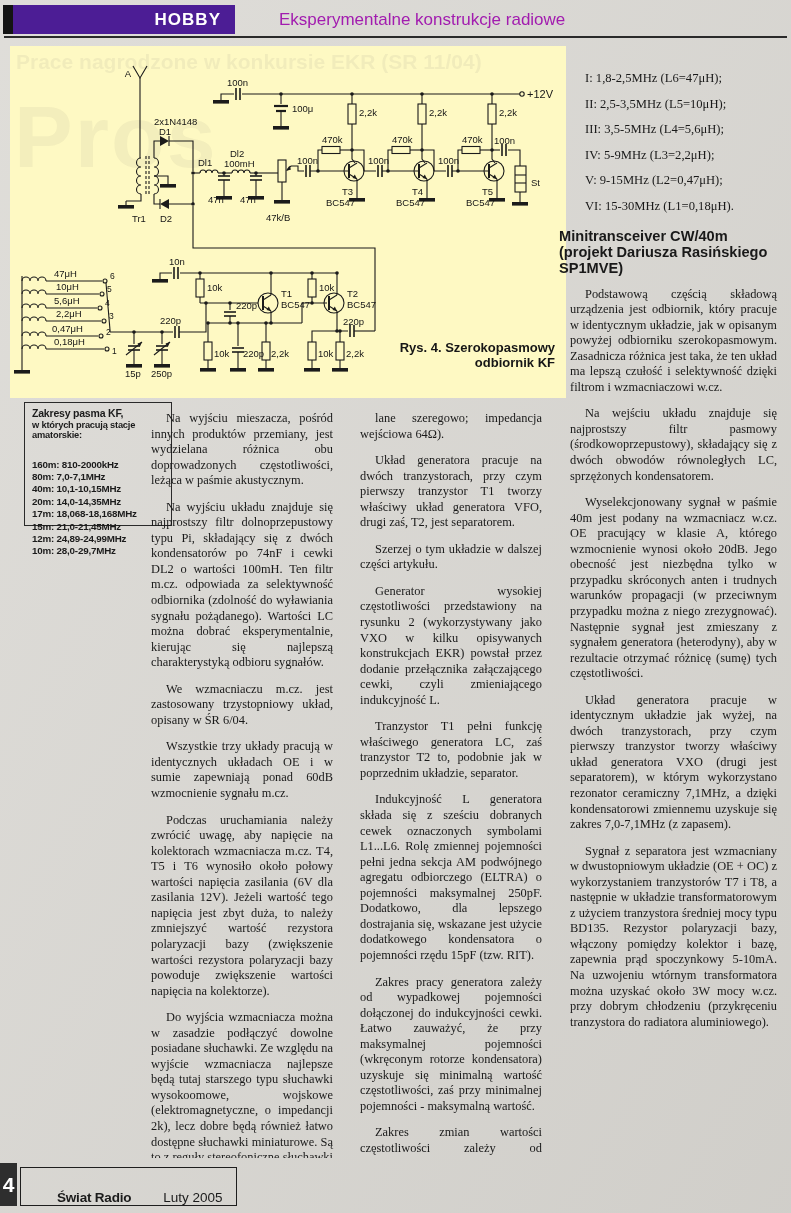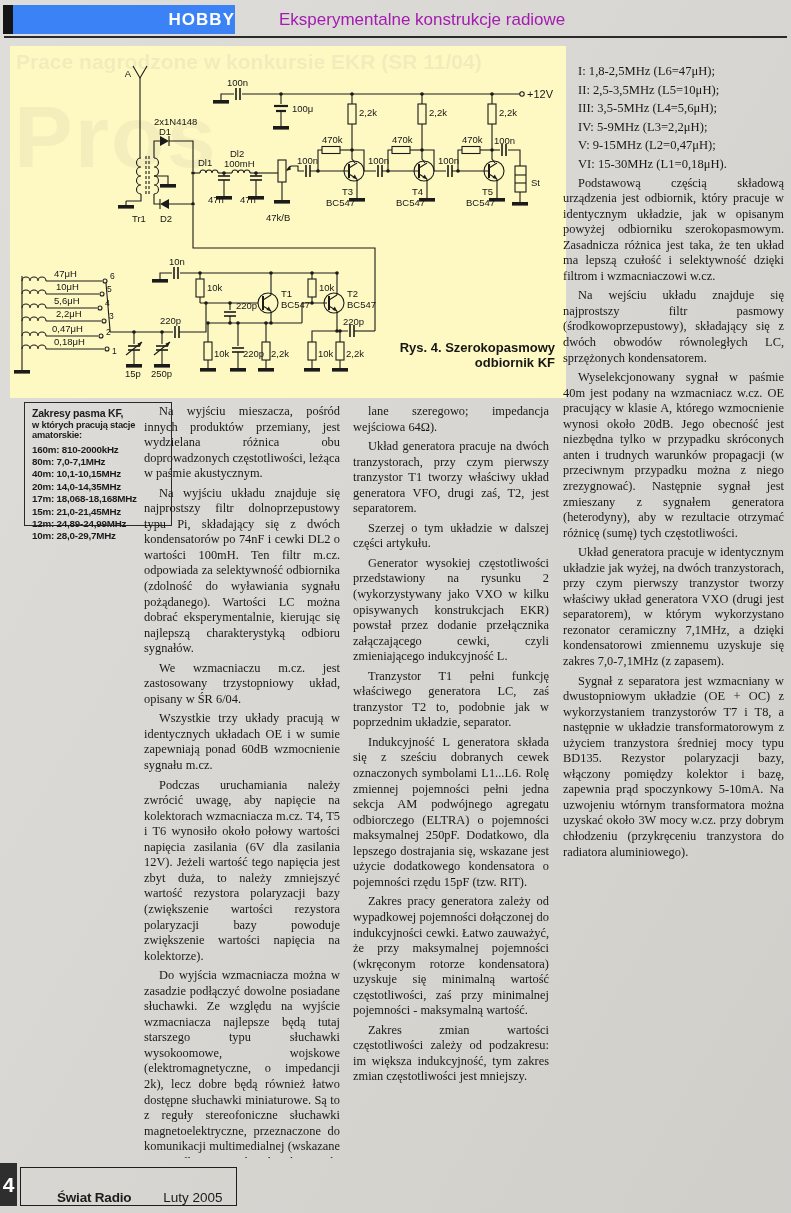--- a/index.html
+++ b/index.html
@@ -1,40 +1,40 @@
 <!DOCTYPE html>
 <html><head>
 <meta charset="utf-8">
 <style>
   html,body{margin:0;padding:0;}
   body{width:791px;height:1213px;position:relative;background:#d9d7d2;overflow:hidden;
        font-family:"Liberation Sans",sans-serif;color:#1b1b1b;}
   .paper-tint{position:absolute;inset:0;background:linear-gradient(120deg,rgba(255,255,255,.16),rgba(0,0,0,.04));pointer-events:none;}
   
   .hdr-black{position:absolute;left:3px;top:5px;width:10px;height:29px;background:#141414;}
-  .hdr-bar{position:absolute;left:13px;top:5px;width:222px;height:29px;background:#3b82f6;
+  .hdr-bar{position:absolute;left:13px;top:5px;width:222px;height:29px;background:#4c1d95;
            color:#fff;font-weight:bold;font-size:17px;letter-spacing:1px;line-height:29px;
-           text-align:right;box-sizing:border-box;}
+           text-align:right;padding-right:14px;box-sizing:border-box;}
   .hdr-title{position:absolute;left:248px;top:5px;height:29px;line-height:29px;font-size:17px;color:#a21caf;margin-left:31px;}
   .hdr-rule{position:absolute;left:4px;top:36px;width:783px;height:2px;background:#2a2a2a;}
   
   .schematic{position:absolute;left:10px;top:46px;width:556px;height:352px;background:#fef9c3;}
   .ghost1{position:absolute;left:6px;top:4px;font-size:21px;font-weight:bold;color:rgba(40,40,60,.06);white-space:nowrap;}
   .ghost2{position:absolute;left:4px;top:40px;font-size:88px;font-weight:bold;color:rgba(40,40,60,.05);letter-spacing:2px;}
   .sch-svg{position:absolute;left:0;top:0;}
   
   .band-box{position:absolute;left:24px;top:402px;width:148px;height:124px;border:1.6px solid #2a2a2a;
             box-sizing:border-box;padding:5px 4px 20px 7px;font-weight:bold;letter-spacing:-.2px;}
   .band-title{font-size:10.5px;line-height:11.5px;}
-  .band-sub{font-size:9.3px;line-height:10.5px;margin-bottom:3px;}
+  .band-sub{font-size:9.3px;line-height:10.5px;margin-bottom:18px;}
   .band-item{font-size:9.8px;line-height:12.4px;white-space:nowrap;}
   
   .bodycol{position:absolute;font-family:"Liberation Serif",serif;font-size:12.4px;line-height:15.55px;
            text-align:justify;color:#191919;overflow:hidden;}
-  .bodycol p{margin:4px;text-indent:15px;}
+  .bodycol p{margin:11px;text-indent:15px;}
   .col1{left:140px;top:400px;width:204px;height:758px;}
   .col2{left:349px;top:400px;width:204px;height:758px;}
   .col3{left:559px;top:60px;width:229px;height:1100px;}
   .freq-line{text-indent:0;margin:0;font-size:12.6px;line-height:14.6px;text-align:left;}
   .art-heading{font-family:"Liberation Sans",sans-serif;font-weight:bold;font-size:14.6px;line-height:16px;
                margin:14px 0 9px 0;text-align:left;text-indent:0;}
   .art-heading div{text-indent:0;}
   
   .pg-num{position:absolute;left:0;top:1163px;width:17px;height:43px;background:#2e2e2e;color:#fff;
           font-weight:bold;font-size:21px;line-height:43px;text-align:center;}
@@ -407,20 +407,25 @@
   <p>Zakres zmian wartości częstotliwości zależy od podzakresu: im większa indukcyjność, tym zakres zmian częstotliwości jest mniejszy.</p>
 </div>
 
 <div class="bodycol col3">
   <p class="freq-line">I: 1,8-2,5MHz (L6=47μH);</p>
   <p class="freq-line">II: 2,5-3,5MHz (L5=10μH);</p>
   <p class="freq-line">III: 3,5-5MHz (L4=5,6μH);</p>
   <p class="freq-line">IV: 5-9MHz (L3=2,2μH);</p>
   <p class="freq-line">V: 9-15MHz (L2=0,47μH);</p>
   <p class="freq-line">VI: 15-30MHz (L1=0,18μH).</p>
+  <div class="art-heading">
+    <div>Minitransceiver CW/40m</div>
+    <div>(projekt Dariusza Rasińskiego</div>
+    <div>SP1MVE)</div>
+  </div>
   <p>Podstawową częścią składową urządzenia jest odbiornik, który pracuje w identycznym układzie, jak w opisanym powyżej odbiorniku szerokopasmowym. Zasadnicza różnica jest taka, że ten układ ma lepszą czułość i selektywność dzięki filtrom i wzmacniaczowi w.cz.</p>
   <p>Na wejściu układu znajduje się najprostszy filtr pasmowy (środkowoprzepustowy), składający się z dwóch obwodów równoległych LC, sprzężonych kondensatorem.</p>
   <p>Wyselekcjonowany sygnał w paśmie 40m jest podany na wzmacniacz w.cz. OE pracujący w klasie A, którego wzmocnienie wynosi około 20dB. Jego obecność jest niezbędna tylko w przypadku skróconych anten i trudnych warunków propagacji (w przeciwnym przypadku można z niego zrezygnować). Następnie sygnał jest zmieszany z sygnałem generatora (heterodyny), aby w rezultacie otrzymać różnicę (sumę) tych częstotliwości.</p>
   <p>Układ generatora pracuje w identycznym układzie jak wyżej, na dwóch tranzystorach, przy czym pierwszy tranzystor tworzy właściwy układ generatora VXO (drugi jest separatorem), w którym wykorzystano rezonator ceramiczny 7,1MHz, a dzięki kondensatorowi zmiennemu uzyskuje się zakres 7,0-7,1MHz (z zapasem).</p>
   <p>Sygnał z separatora jest wzmacniany w dwustopniowym układzie (OE + OC) z wykorzystaniem tranzystorów T7 i T8, a następnie w układzie transformatorowym z użyciem tranzystora średniej mocy typu BD135. Rezystor polaryzacji bazy, włączony pomiędzy kolektor i bazę, zapewnia prąd spoczynkowy 5-10mA. Na uzwojeniu wtórnym transformatora można uzyskać około 3W mocy w.cz. przy dobrym chłodzeniu (przykręceniu tranzystora do radiatora aluminiowego).</p>
 </div>
 
 <div class="pg-num">4</div>
 <div class="ft-box">
   <span class="ft-mag">Świat Radio</span>

